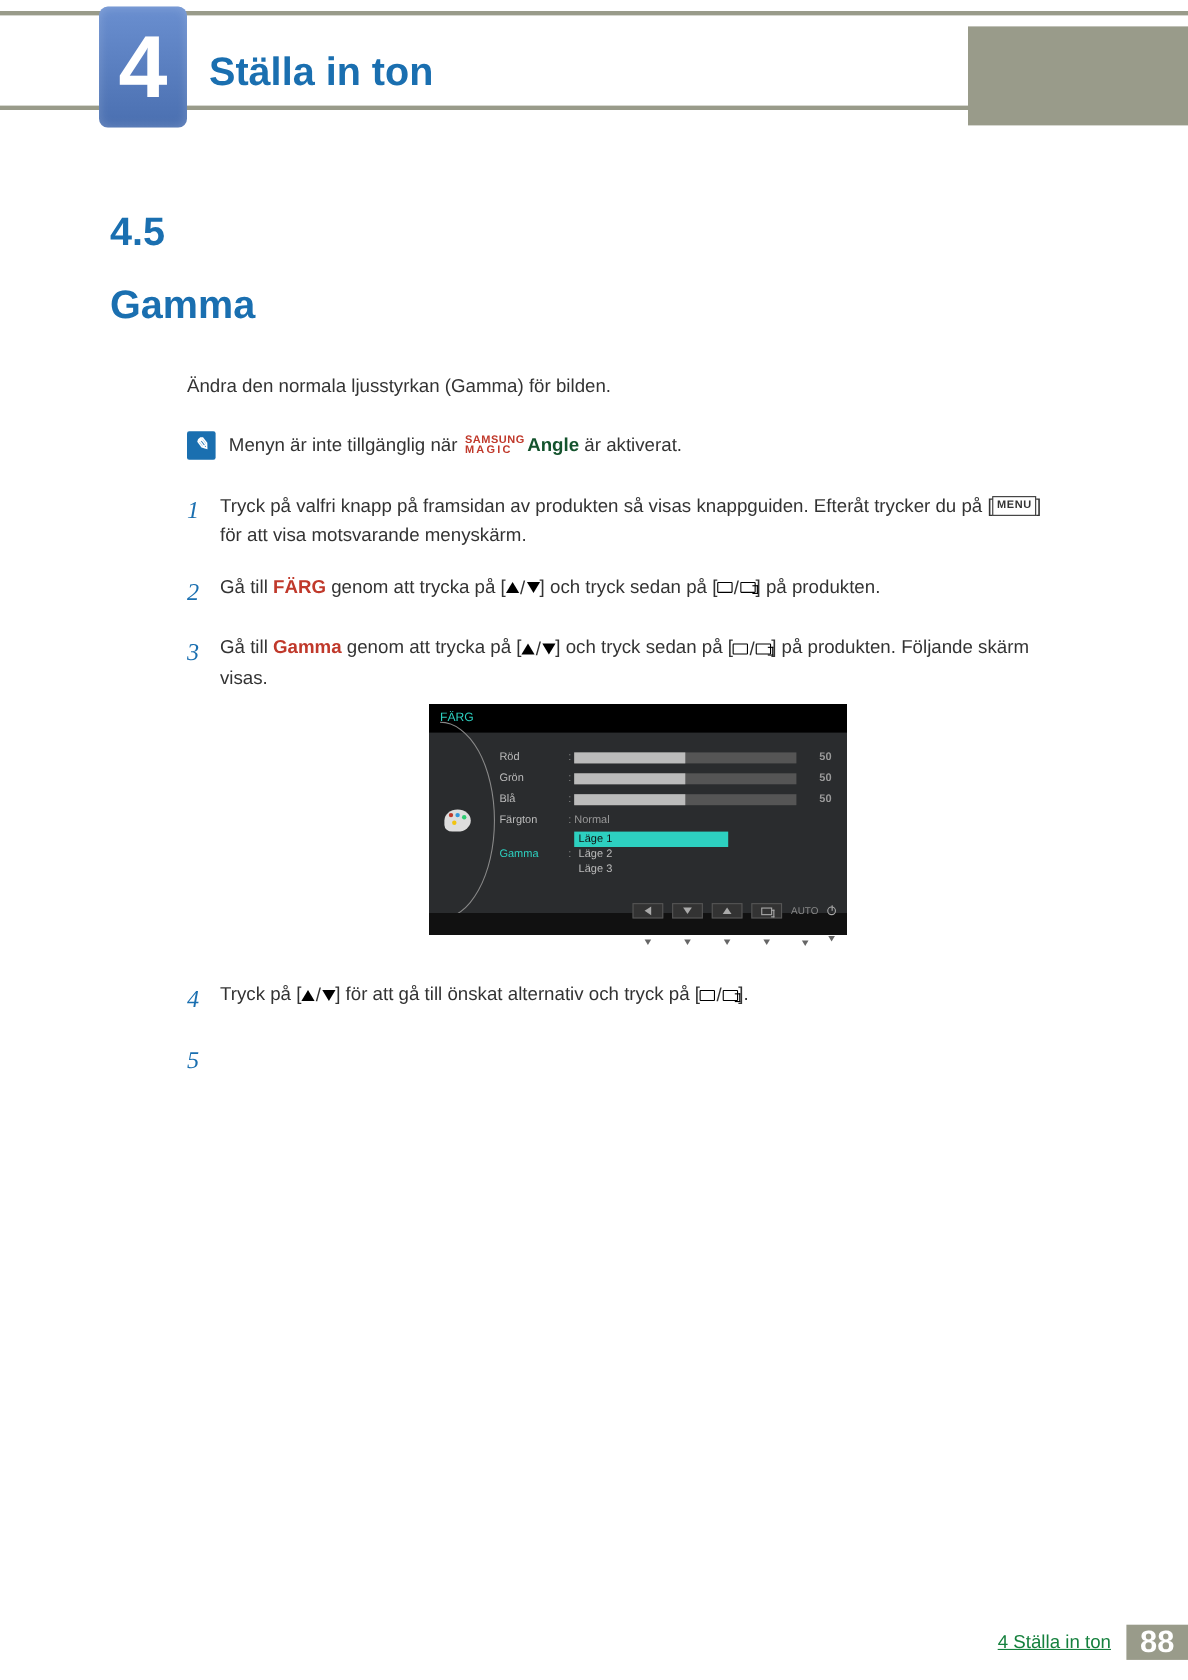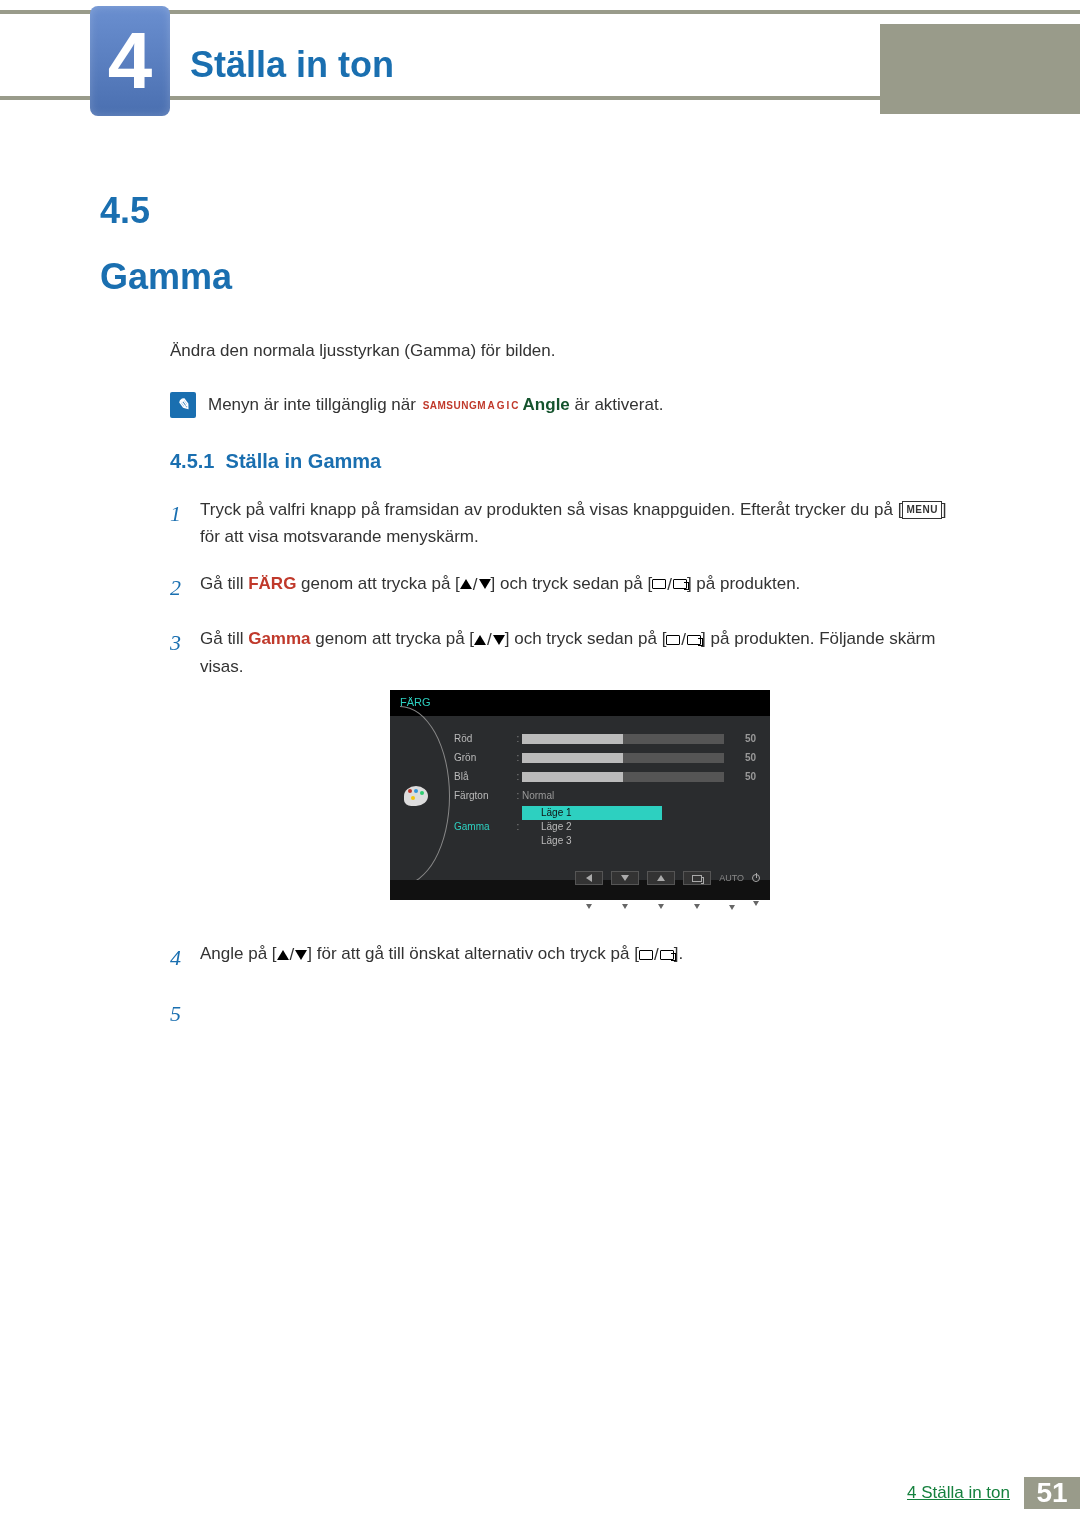--- a/index.html
+++ b/index.html
@@ -68,21 +68,21 @@
   }
   .note-icon {
     width: 26px; height: 26px;
     background: #1a6fb0;
     display: inline-flex; align-items: center; justify-content: center;
     color: #fff; font-style: italic; font-weight: bold; font-size: 16px;
     border-radius: 2px;
   }
   .magic-brand {
     font-size: 10px; font-weight: bold; color: #c0392b; letter-spacing: 0.5px;
-    display: inline-flex; flex-direction: row; line-height: 9px;
+    display: inline-flex; flex-direction: column; line-height: 9px;
     vertical-align: middle; margin: 0 2px;
   }
   .magic-brand .row2 { letter-spacing: 2px; }
   .angle-bold { font-weight: bold; color: #14532d; }
 
   .h3-row { margin-top: 20px; margin-bottom: 20px; }
   .h3-title { color: #1a6fb0; font-weight: bold; font-size: 20px; }
 
   ol.steps { list-style: none; margin-left: 70px; }
   ol.steps li {
@@ -165,21 +165,21 @@
   .osd-bar-fill {
     position: absolute; left: 0; top: 0; bottom: 0;
     background: #bbb;
   }
   .osd-val { color: #999; text-align: right; padding-right: 4px; font-weight: bold; }
   .osd-normal { color: #999; font-size: 10px; }
   .osd-options {
     grid-column: 3 / span 2;
   }
   .osd-opt {
-    height: 14px; display: flex; align-items: center; padding-left: 19px;
+    height: 14px; display: flex; align-items: center; padding-left: 4px;
     font-size: 10px; color: #bbb; width: 140px;
   }
   .osd-opt.sel { background: #2dd0c0; color: #111; }
   .osd-navbar {
     position: absolute; bottom: 0; left: 0; right: 0;
     height: 20px; background: #111;
     display: flex; justify-content: flex-end; align-items: center;
     gap: 8px; padding-right: 10px;
   }
   .osd-navbtn {
@@ -236,26 +236,20 @@
   <div class="body-indent note-row">
     <span class="note-icon">✎</span>
     <span>
       <span>Menyn är inte tillgänglig när </span><span class="magic-brand">
           <span>SAMSUNG</span>
           <span class="row2">MAGIC</span>
         </span><span class="angle-bold">Angle</span><span> är aktiverat.</span>
     </span>
   </div>
 
-  <div class="body-indent h3-row">
-    <span class="h3-title">
-      <span>4.5.1</span>&nbsp;
-      <span>Ställa in Gamma</span>
-    </span>
-  </div>
 
   <ol class="steps">
 
     <li>
       <span class="step-num">1</span>
       <span class="step-text">
         <span>Tryck på valfri knapp på framsidan av produkten så visas knappguiden. Efteråt trycker du på [</span><span class="inline-btn">MENU</span><span>] för att visa motsvarande menyskärm.</span>
       </span>
     </li>
 
@@ -355,27 +349,27 @@
                 <span class="osd-tiny-down"></span>
               </div>
           </div>
         </div>
       </span>
     </li>
 
     <li>
       <span class="step-num">4</span>
       <span class="step-text">
-        <span>Angle på [</span><span class="inline-sym"><span class="tri-up"></span> / <span class="tri-down"></span></span><span>] för att gå till önskat alternativ och tryck på [</span><span class="inline-sym"><span class="rect-icon"></span> / <span class="rect-icon2"></span></span><span>].</span>
+        <span>Tryck på [</span><span class="inline-sym"><span class="tri-up"></span> / <span class="tri-down"></span></span><span>] för att gå till önskat alternativ och tryck på [</span><span class="inline-sym"><span class="rect-icon"></span> / <span class="rect-icon2"></span></span><span>].</span>
       </span>
     </li>
 
     <li>
       <span class="step-num">5</span>
     </li>
 
   </ol>
 </div>
 
 <div class="footer">
   <div class="footer-label">4 Ställa in ton</div>
-  <div class="footer-page">51</div>
+  <div class="footer-page">88</div>
 </div>
 
 </body></html>

